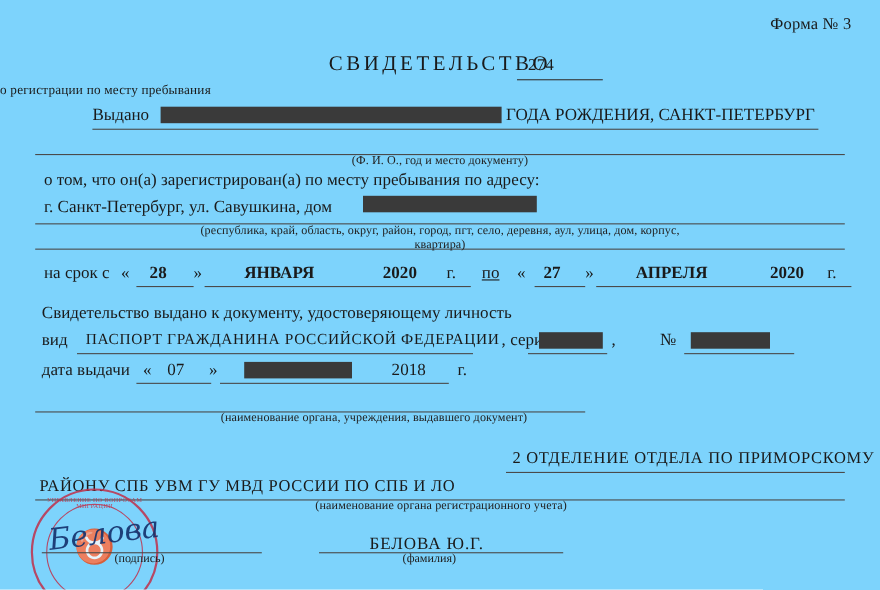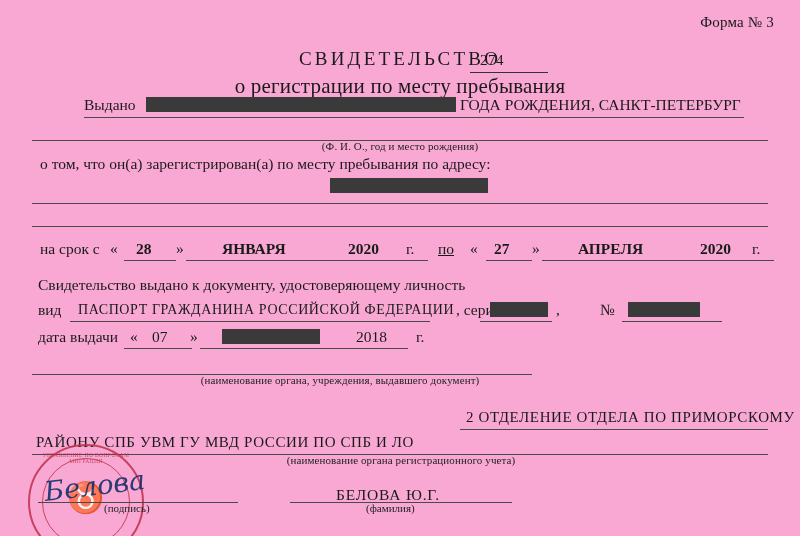--- a/index.html
+++ b/index.html
@@ -13,21 +13,21 @@
     font-family: "Liberation Serif", serif;
     color: #1a1a1a;
     overflow: hidden;
     position: relative;
   }
   .page {
     position: absolute;
     left: 0; top: 0;
     width: 800px;
     height: 536px;
-    background: #f9a8d4;
+    background: #7dd3fc;
   }
   .form-no {
     position: absolute;
     right: 26px;
     top: 14px;
     font-size: 15px;
     letter-spacing: 0.2px;
   }
   .title {
     position: absolute;
@@ -49,22 +49,22 @@
     position: absolute;
     left: 470px;
     top: 72px;
     width: 78px;
     border-bottom: 1px solid #333;
   }
   .subtitle {
     position: absolute;
     left: 0; right: 0;
     top: 74px;
-    text-align: center;
-    font-size: 21px;
+    text-align: left;
+    font-size: 12px;
     letter-spacing: 0.2px;
   }
   .lbl {
     position: absolute;
     font-size: 15.5px;
     white-space: nowrap;
   }
   .hline {
     position: absolute;
     border-bottom: 1px solid #4a4a4a;
@@ -173,28 +173,30 @@
   <div class="title-number-line"></div>
 
   <div class="subtitle">о регистрации по месту пребывания</div>
 
   <div class="lbl" style="left:84px; top:96px;font-family:Liberation Serif, serif;">Выдано</div>
   <div class="redact" style="left:146px; top:97px; width:310px;"></div>
   <div class="fld" style="left:460px; top:96px;">ГОДА РОЖДЕНИЯ, САНКТ-ПЕТЕРБУРГ</div>
   <div class="hline" style="left:84px; top:117px; width:660px;"></div>
 
   <div class="hline" style="left:32px; top:140px; width:736px;"></div>
-  <div class="caption" style="left:232px; top:140px; width:336px;">(Ф. И. О., год и место рождения)</div>
+  <div class="caption" style="left:232px; top:140px; width:336px;">(Ф. И. О., год и место документу)</div>
 
   <div class="lbl" style="left:40px; top:155px;">о том, что он(а) зарегистрирован(а) по месту пребывания по адресу:</div>
 
+  <div class="fld" style="left:40px; top:180px;">г. Санкт-Петербург, ул. Савушкина, дом</div>
   <div class="redact" style="left:330px; top:178px; width:158px;"></div>
   <div class="hline" style="left:32px; top:203px; width:736px;"></div>
 
   <div class="hline" style="left:32px; top:226px; width:736px;"></div>
+  <div class="caption" style="left:160px; top:204px; width:480px;">(республика, край, область, округ, район, город, пгт, село, деревня, аул, улица, дом, корпус, квартира)</div>
 
   <div class="lbl" style="left:40px; top:240px;">на срок с</div>
   <div class="lbl" style="left:110px; top:240px;">«</div>
   <div class="fld fld-bold" style="left:136px; top:240px;">28</div>
   <div class="lbl" style="left:176px; top:240px;">»</div>
   <div class="fld fld-bold" style="left:222px; top:240px;">ЯНВАРЯ</div>
   <div class="fld fld-bold" style="left:348px; top:240px;">2020</div>
   <div class="lbl" style="left:406px; top:240px;">г.</div>
   <div class="lbl" style="left:438px; top:240px;text-decoration:underline;">по</div>
   <div class="lbl" style="left:470px; top:240px;">«</div>

